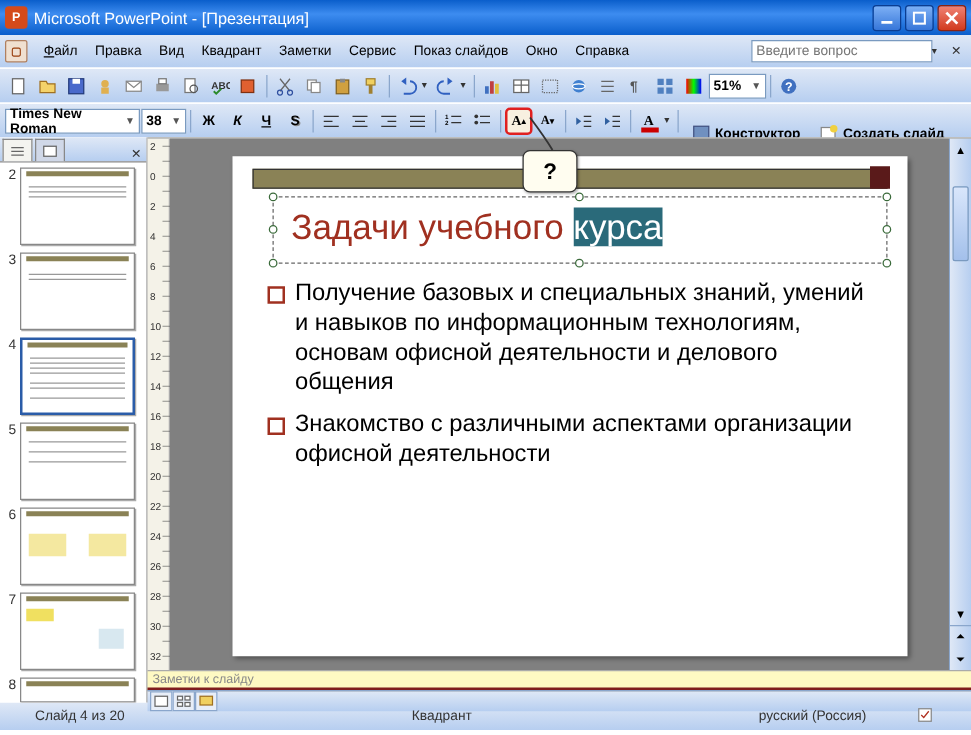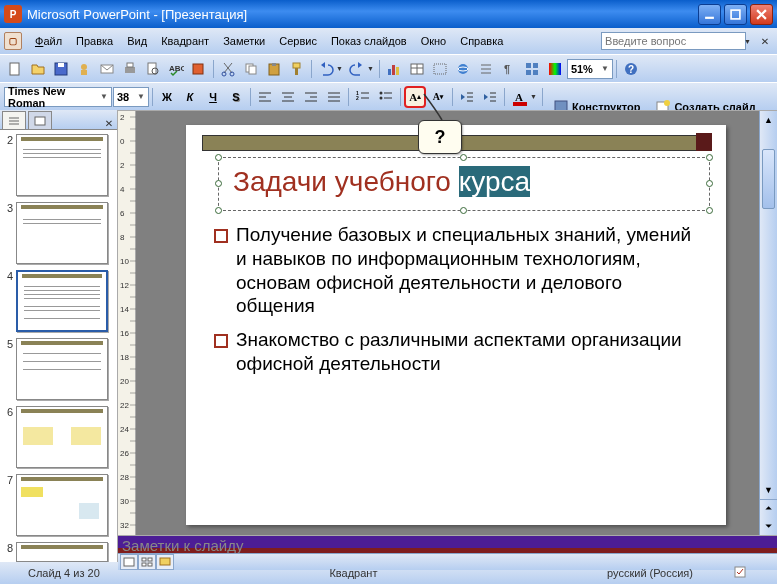--- a/index.html
+++ b/index.html
@@ -68,21 +68,21 @@
 .body-text { position:absolute; top:98px; left:28px; right:24px; font-family:'Times New Roman',serif; font-size:19px; line-height:1.25;}
 .body-text li { list-style:none; position:relative; padding-left:22px; margin-bottom:10px;}
 .body-text li::before { content:""; position:absolute; left:0; top:6px; width:10px; height:10px; border:2px solid #a03020;}
 .vscroll { width:18px; background:linear-gradient(90deg,#dfe8f6,#b6cef0); border-left:1px solid #8aa6cc; display:flex; flex-direction:column;}
 .vscroll .arr { height:18px; display:flex; align-items:center; justify-content:center; font-size:9px;}
 .vscroll .trk { flex:1; position:relative;}
 .vscroll .thmb { position:absolute; left:2px; right:2px; top:20px; height:60px; background:linear-gradient(#d9e6fb,#a3c0eb); border:1px solid #7a9ac0; border-radius:2px;}
 .hscroll { height:18px; background:linear-gradient(#dfe8f6,#b6cef0); display:flex; align-items:center; border-top:1px solid #8aa6cc;}
 .viewbtns { display:flex; gap:0; padding:0 2px;}
 .viewbtn { width:18px; height:16px; border:1px solid #8aa6cc; background:#e8eef8; display:flex; align-items:center; justify-content:center;}
-.notes { height:18px; background:#4c1d95; border-top:1px solid #aaa; border-bottom:5px solid #7f1d1d; font-size:15px; color:#888; padding:1px 4px;}
+.notes { height:18px; background:#fef9c3; border-top:1px solid #aaa; border-bottom:2px solid #7f1d1d; font-size:10px; color:#888; padding:1px 4px;}
 
 .statusbar { height:22px; background:linear-gradient(#dfe8f6,#b6cef0); display:flex; align-items:center; font-size:11px; color:#333; padding:0 8px;}
 .statusbar .cell { padding:0 20px;}
 .statusbar .spacer { flex:1;}
 
 .callout { position:absolute; left:418px; top:120px; pointer-events:none;}
 .callout-box { width:44px; height:34px; background:#fffdf0; border:1px solid #333; border-radius:6px; display:flex; align-items:center; justify-content:center; font-size:18px; font-weight:bold; box-shadow:1px 1px 2px rgba(0,0,0,.3);}
 .callout svg { position:absolute; top:-28px; left:4px;}
 </style>
 </head>

